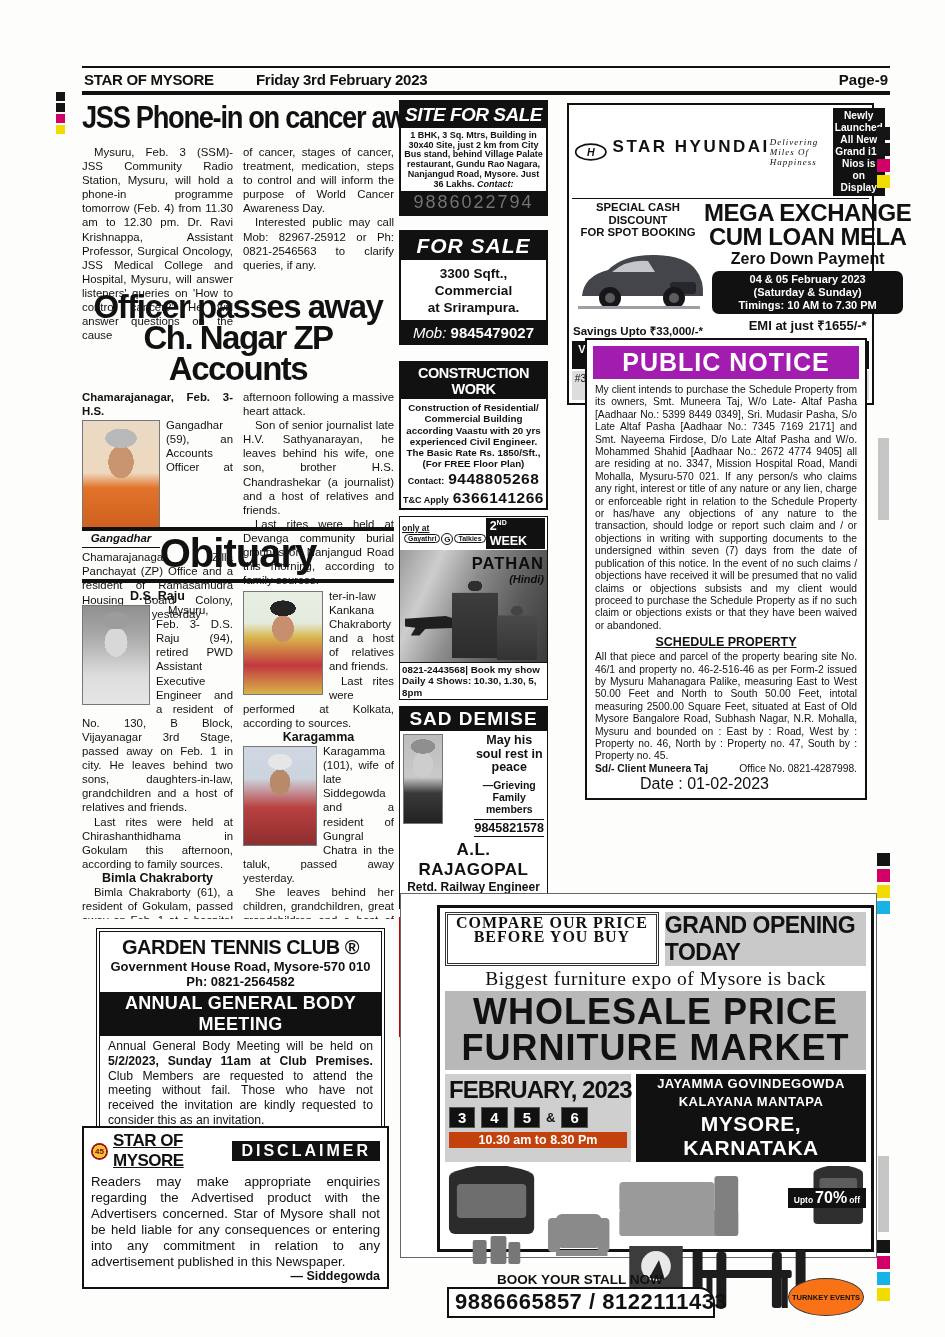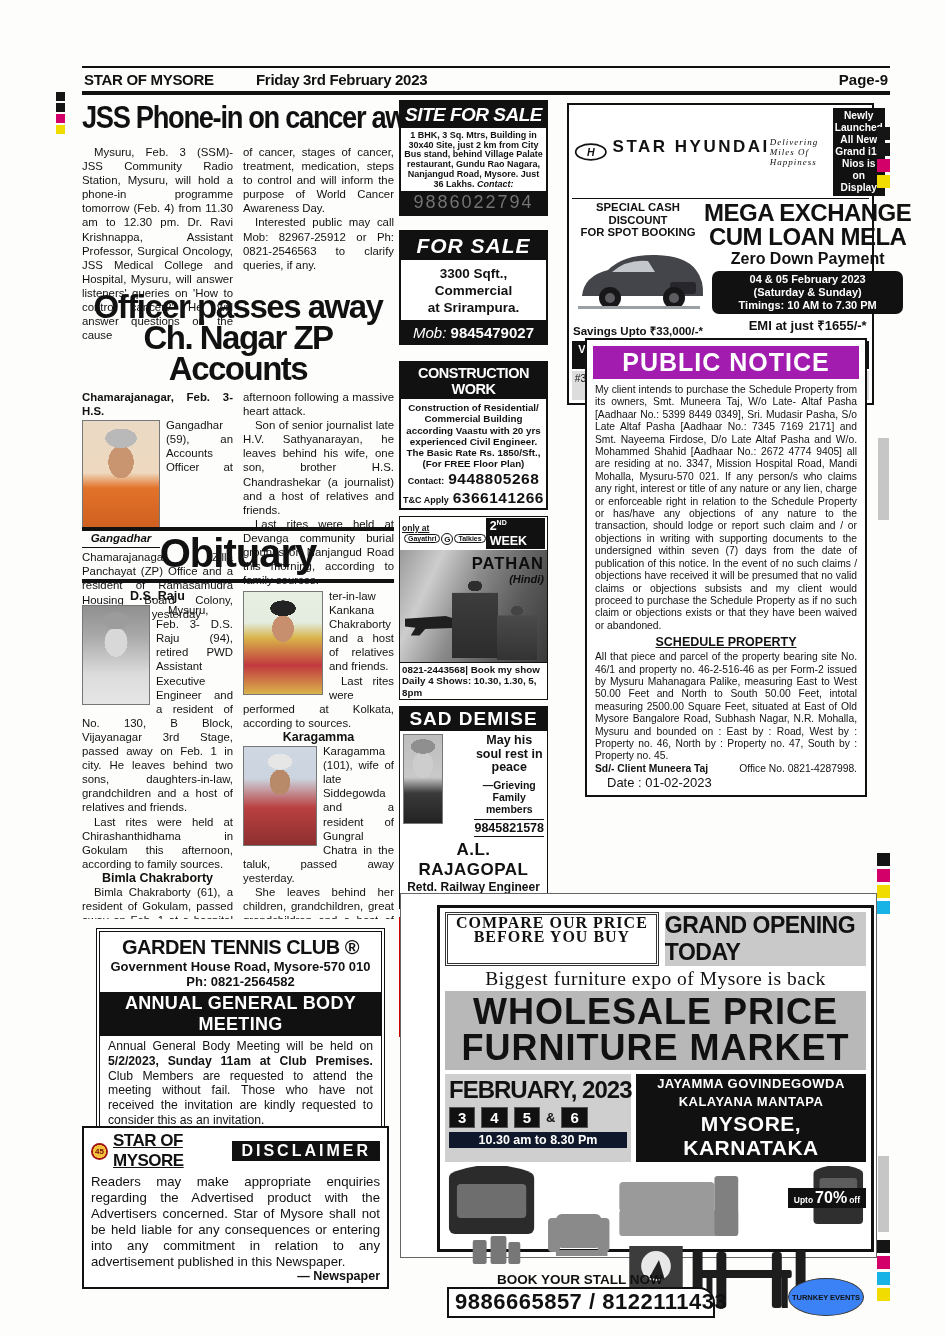--- a/index.html
+++ b/index.html
@@ -148,21 +148,21 @@
   .hy-tc { font-size:6.5px; }
 
   
   #notice { left:585px; top:338px; width:282px; border:2px solid #111; background:#fff; padding-bottom:5px; }
   .pn-head { background:#a21caf; color:#fff; text-align:center; font-weight:900; font-size:25px; letter-spacing:1px; padding:2px 0; margin:6px 6px 5px; }
   .pn-body { padding:0 8px; font-size:10.3px; line-height:12.4px; text-align:justify; }
   .pn-sched { text-align:center; font-weight:bold; text-decoration:underline; font-size:12.5px; margin:3px 0 2px; }
   .pn-sign { text-align:right; font-size:10.3px; line-height:12.6px; padding:3px 8px 0; }
   .pn-row { display:flex; justify-content:space-between; align-items:baseline; padding:0 8px; font-size:10.3px; }
   .pn-client { font-weight:bold; }
-  .pn-date { padding:1px 20px 0; font-size:13px; }
+  .pn-date { padding:1px 8px 0; font-size:16px;margin-left:45px; }
 
   
   #tennis { left:96px; top:928px; width:289px; border:4px double #111; background:#fff; padding:4px 8px 5px; }
   .tn-title { text-align:center; font-weight:900; font-size:20px; letter-spacing:-0.5px; }
   .tn-addr,.tn-ph { text-align:center; font-weight:bold; font-size:13px; line-height:15px; }
   .tn-bar { background:#111; color:#fff; text-align:center; font-weight:900; font-size:18px; letter-spacing:0.3px; padding:1px 0; margin:3px -8px; }
   .tn-body { font-size:12.2px; line-height:14.8px; text-align:justify; margin-top:2px; }
   .tn-sign1 { text-align:right; font-weight:bold; font-size:12.5px; margin-top:2px; }
   .tn-sign2 { text-align:right; font-weight:bold; font-size:12px; padding-right:28px; }
 
@@ -181,28 +181,28 @@
   .fn-compare { border:3px double #333; padding:1px 8px; text-align:center; font-family:"Liberation Serif",serif; font-weight:bold; font-size:16px; line-height:13.5px; letter-spacing:1px; }
   .fn-grand { flex:1; background:#c9c9c9; margin-left:6px; display:flex; align-items:center; justify-content:center; font-weight:900; font-size:23px; letter-spacing:-0.5px; }
   .fn-sub { font-family:"Liberation Serif",serif; font-size:19.5px; text-align:center; padding:2px 0 1px; letter-spacing:0.5px; }
   .fn-main { background:#b8b8b8; text-align:center; font-weight:900; font-size:36px; line-height:36px; letter-spacing:1px; padding:3px 0 4px; }
   .fn-row3 { display:flex; margin-top:4px; height:88px; }
   .fn-date { width:186px; background:#cfcfcf; padding:2px 4px; }
   .fn-month { font-weight:900; font-size:24px; letter-spacing:-1px; white-space:nowrap; }
   .fn-tiles { display:flex; align-items:center; gap:6px; margin:3px 0 4px; }
   .tile { background:#111; color:#fff; font-weight:900; font-size:15px; padding:1px 8px; border:1px solid #555; }
   .fn-amp { font-weight:900; font-size:13px; }
-  .fn-time { background:#0f172a; color:#fff; font-weight:900; font-size:12.5px; text-align:center; padding:1px 0; }
+  .fn-time { background:#c2410c; color:#fff; font-weight:900; font-size:12.5px; text-align:center; padding:1px 0; }
   .fn-venue { flex:1; background:#111; color:#fff; text-align:center; margin-left:5px; display:flex; flex-direction:column; justify-content:center; gap:3px; }
   .fn-v1,.fn-v2 { font-weight:bold; font-size:13px; letter-spacing:0.5px; }
   .fn-v3 { font-weight:900; font-size:21px; letter-spacing:0.5px; }
   .fn-imgs { position:relative; height:152px; margin-top:4px; }
   .fn-off { position:absolute; right:0; top:22px; background:#111; color:#fff; padding:1px 6px; font-weight:bold; font-size:8.5px; display:flex; align-items:baseline; gap:2px; }
   .fn-off .pct { font-size:16px; font-weight:900; }
-  .fn-turnkey { position:absolute; right:2px; bottom:2px; width:76px; height:38px; border:1px solid #333; border-radius:50%; font-size:7.5px; font-weight:bold; text-align:center; display:flex; align-items:center; justify-content:center; background:#3b82f6; }
+  .fn-turnkey { position:absolute; right:2px; bottom:2px; width:76px; height:38px; border:1px solid #333; border-radius:50%; font-size:7.5px; font-weight:bold; text-align:center; display:flex; align-items:center; justify-content:center; background:#f97316; }
   .fn-foot { position:absolute; left:2px; bottom:0; width:268px; }
   .fn-book { font-weight:900; font-size:13.5px; padding-left:50px; }
   .fn-phones { border:2px solid #111; border-radius:0 16px 0 0; font-weight:900; font-size:22px; letter-spacing:0.5px; padding:0 6px 1px; background:#fff; white-space:nowrap; }
 
   
   .pm { position:absolute; }
   .pm .sq { width:13px; height:13px; margin-bottom:3px; }
   .pm .sq8 { width:9px; height:9px; margin-bottom:2px; }
   .c-k { background:#151515; } .c-m { background:#d4006a; } .c-y { background:#f0dc00; } .c-c { background:#17b3e6; }
   .pm-grey { position:absolute; width:11px; background:#c6c6c6; }
@@ -458,21 +458,21 @@
   <div class="tn-sign2">Hon' Secretary</div>
 </div>
 
 <div class="abs" id="disclaimer">
   <div class="dc-top">
     <span class="badge45">45</span>
     <span class="dc-brand">STAR OF MYSORE</span>
     <span class="dc-box">DISCLAIMER</span>
   </div>
   <div class="dc-body">Readers may make appropriate enquiries regarding the Advertised product with the Advertisers concerned. Star of Mysore shall not be held liable for any consequences or entering into any commitment in  relation to any advertisement published in this Newspaper.</div>
-  <div class="dc-sign">— Newspaper</div>
+  <div class="dc-sign">— Siddegowda</div>
 </div>
 
 <div class="abs" id="furniture">
   <div class="fn-inner">
     <div class="fn-row1">
       <div class="fn-compare">
         <div>COMPARE OUR PRICE</div>
         <div>BEFORE YOU BUY</div>
       </div>
       <div class="fn-grand">GRAND OPENING TODAY</div>

